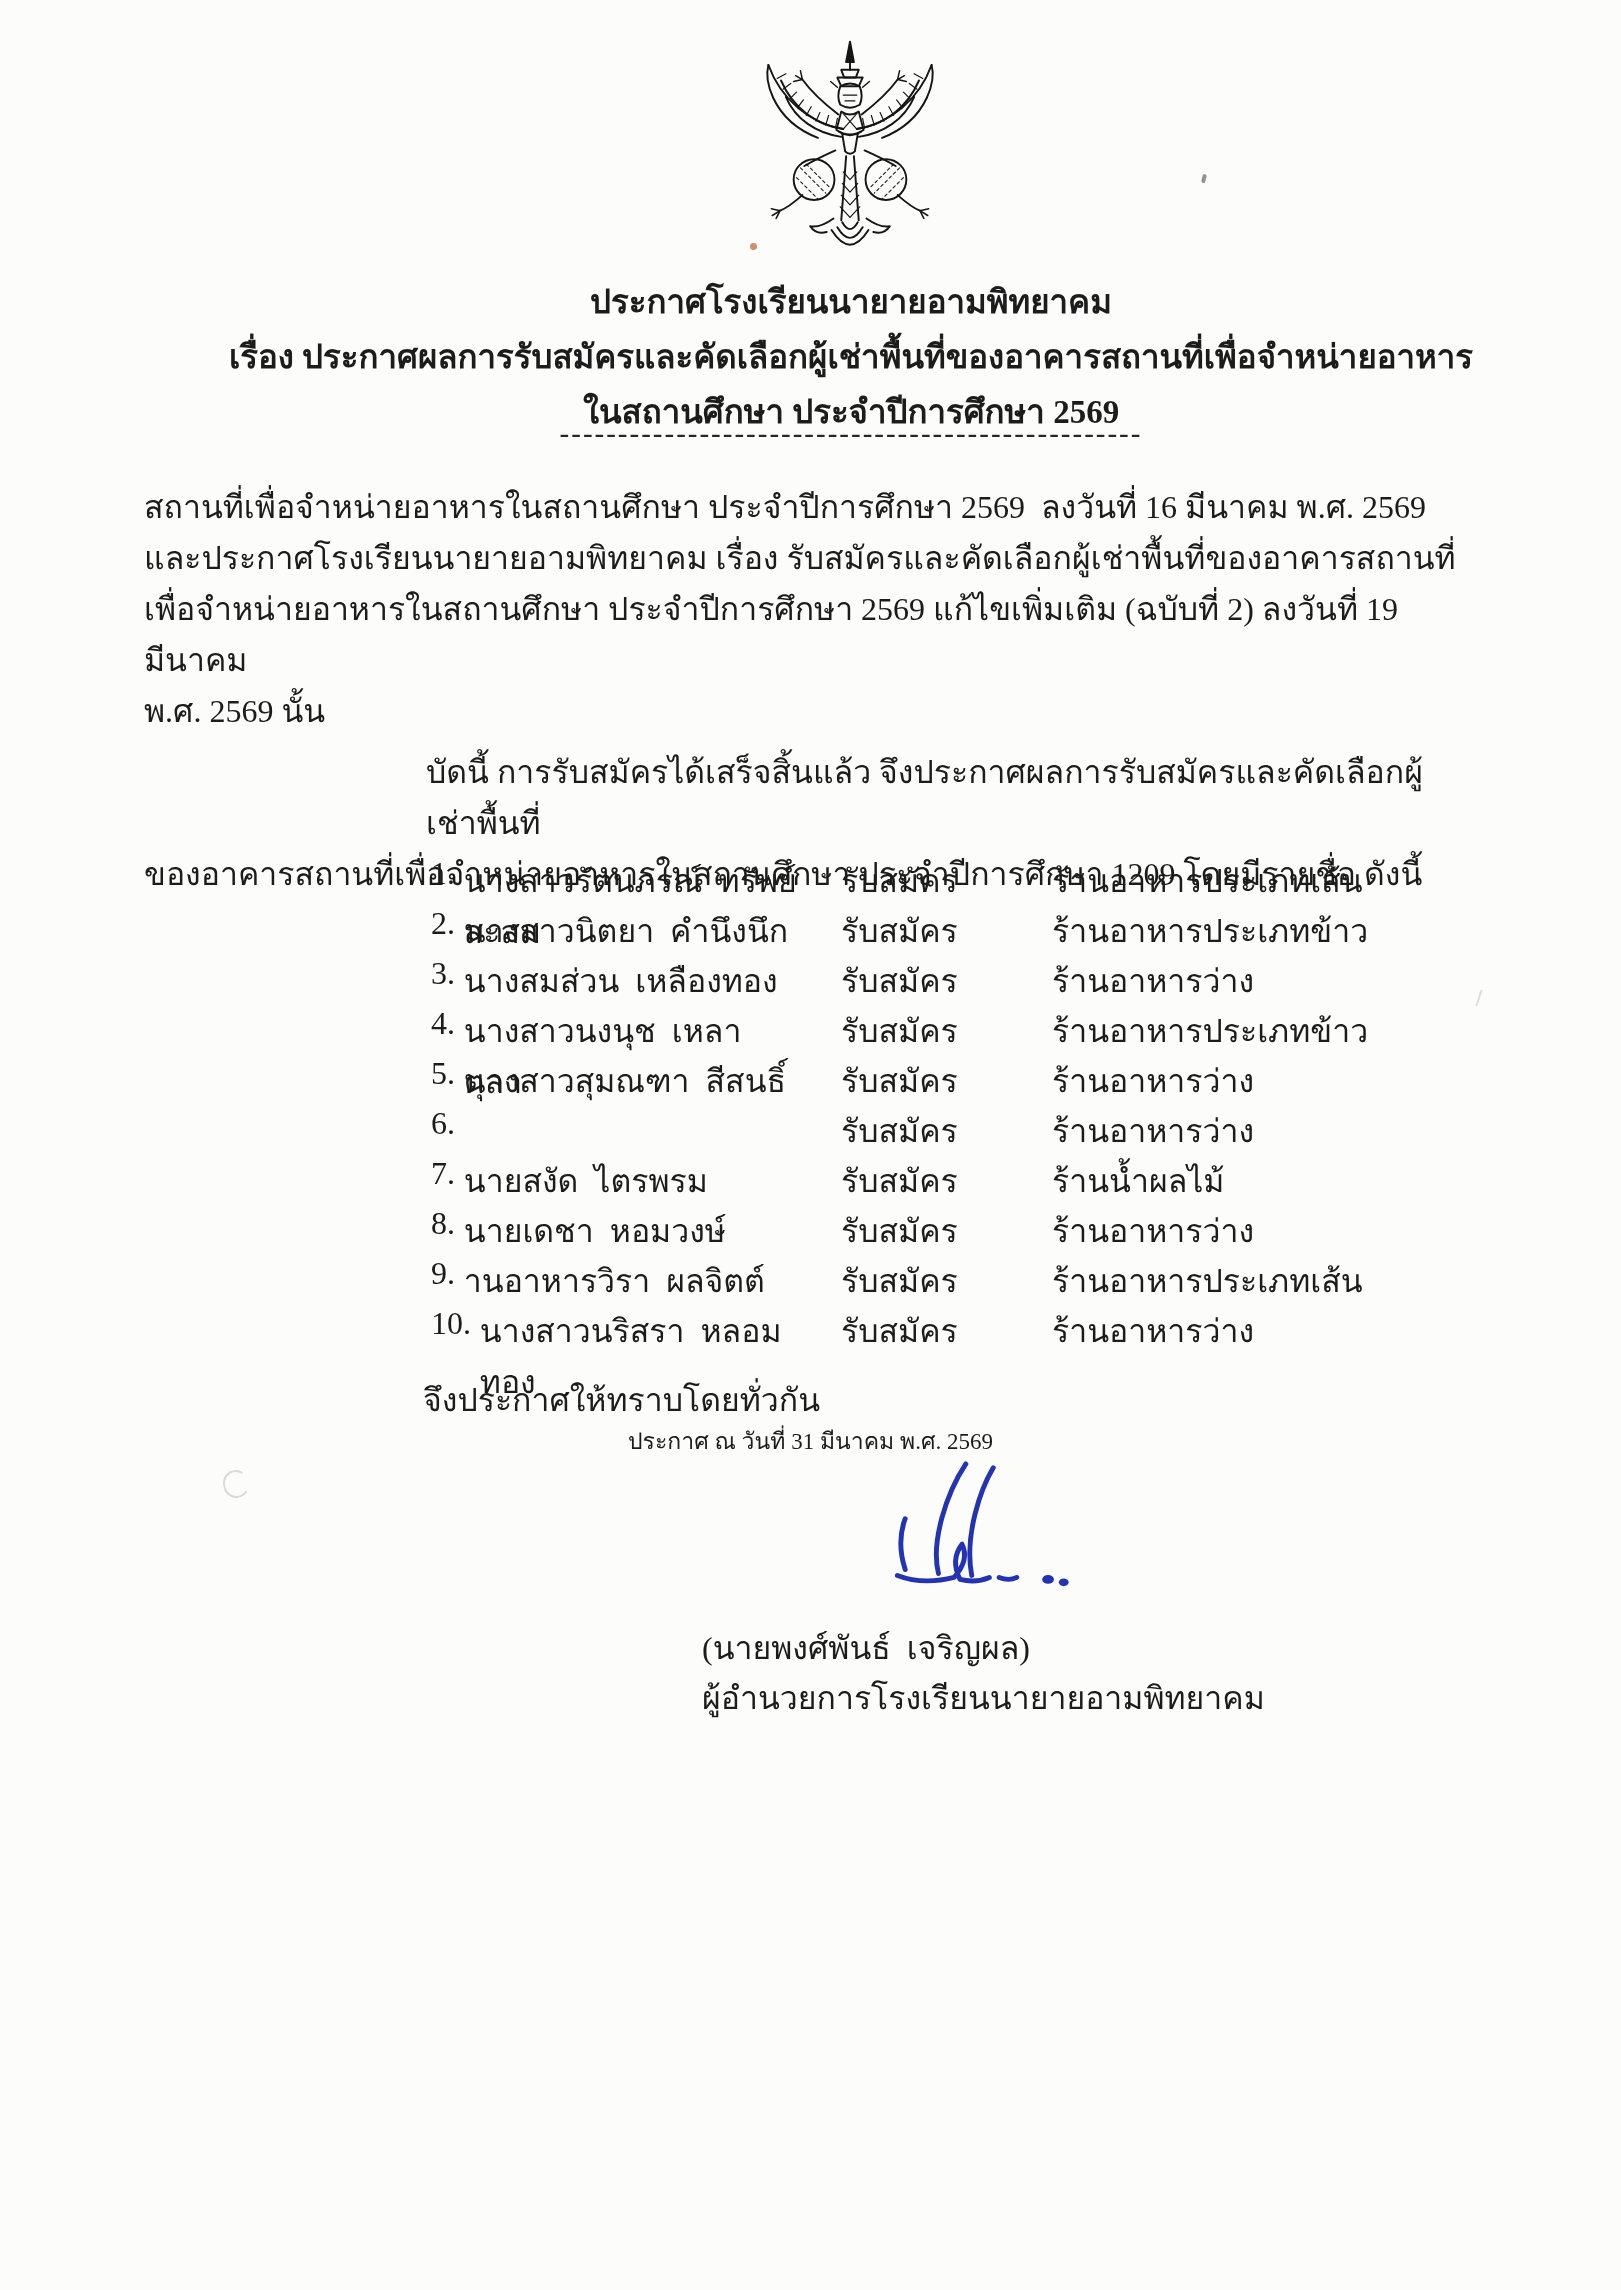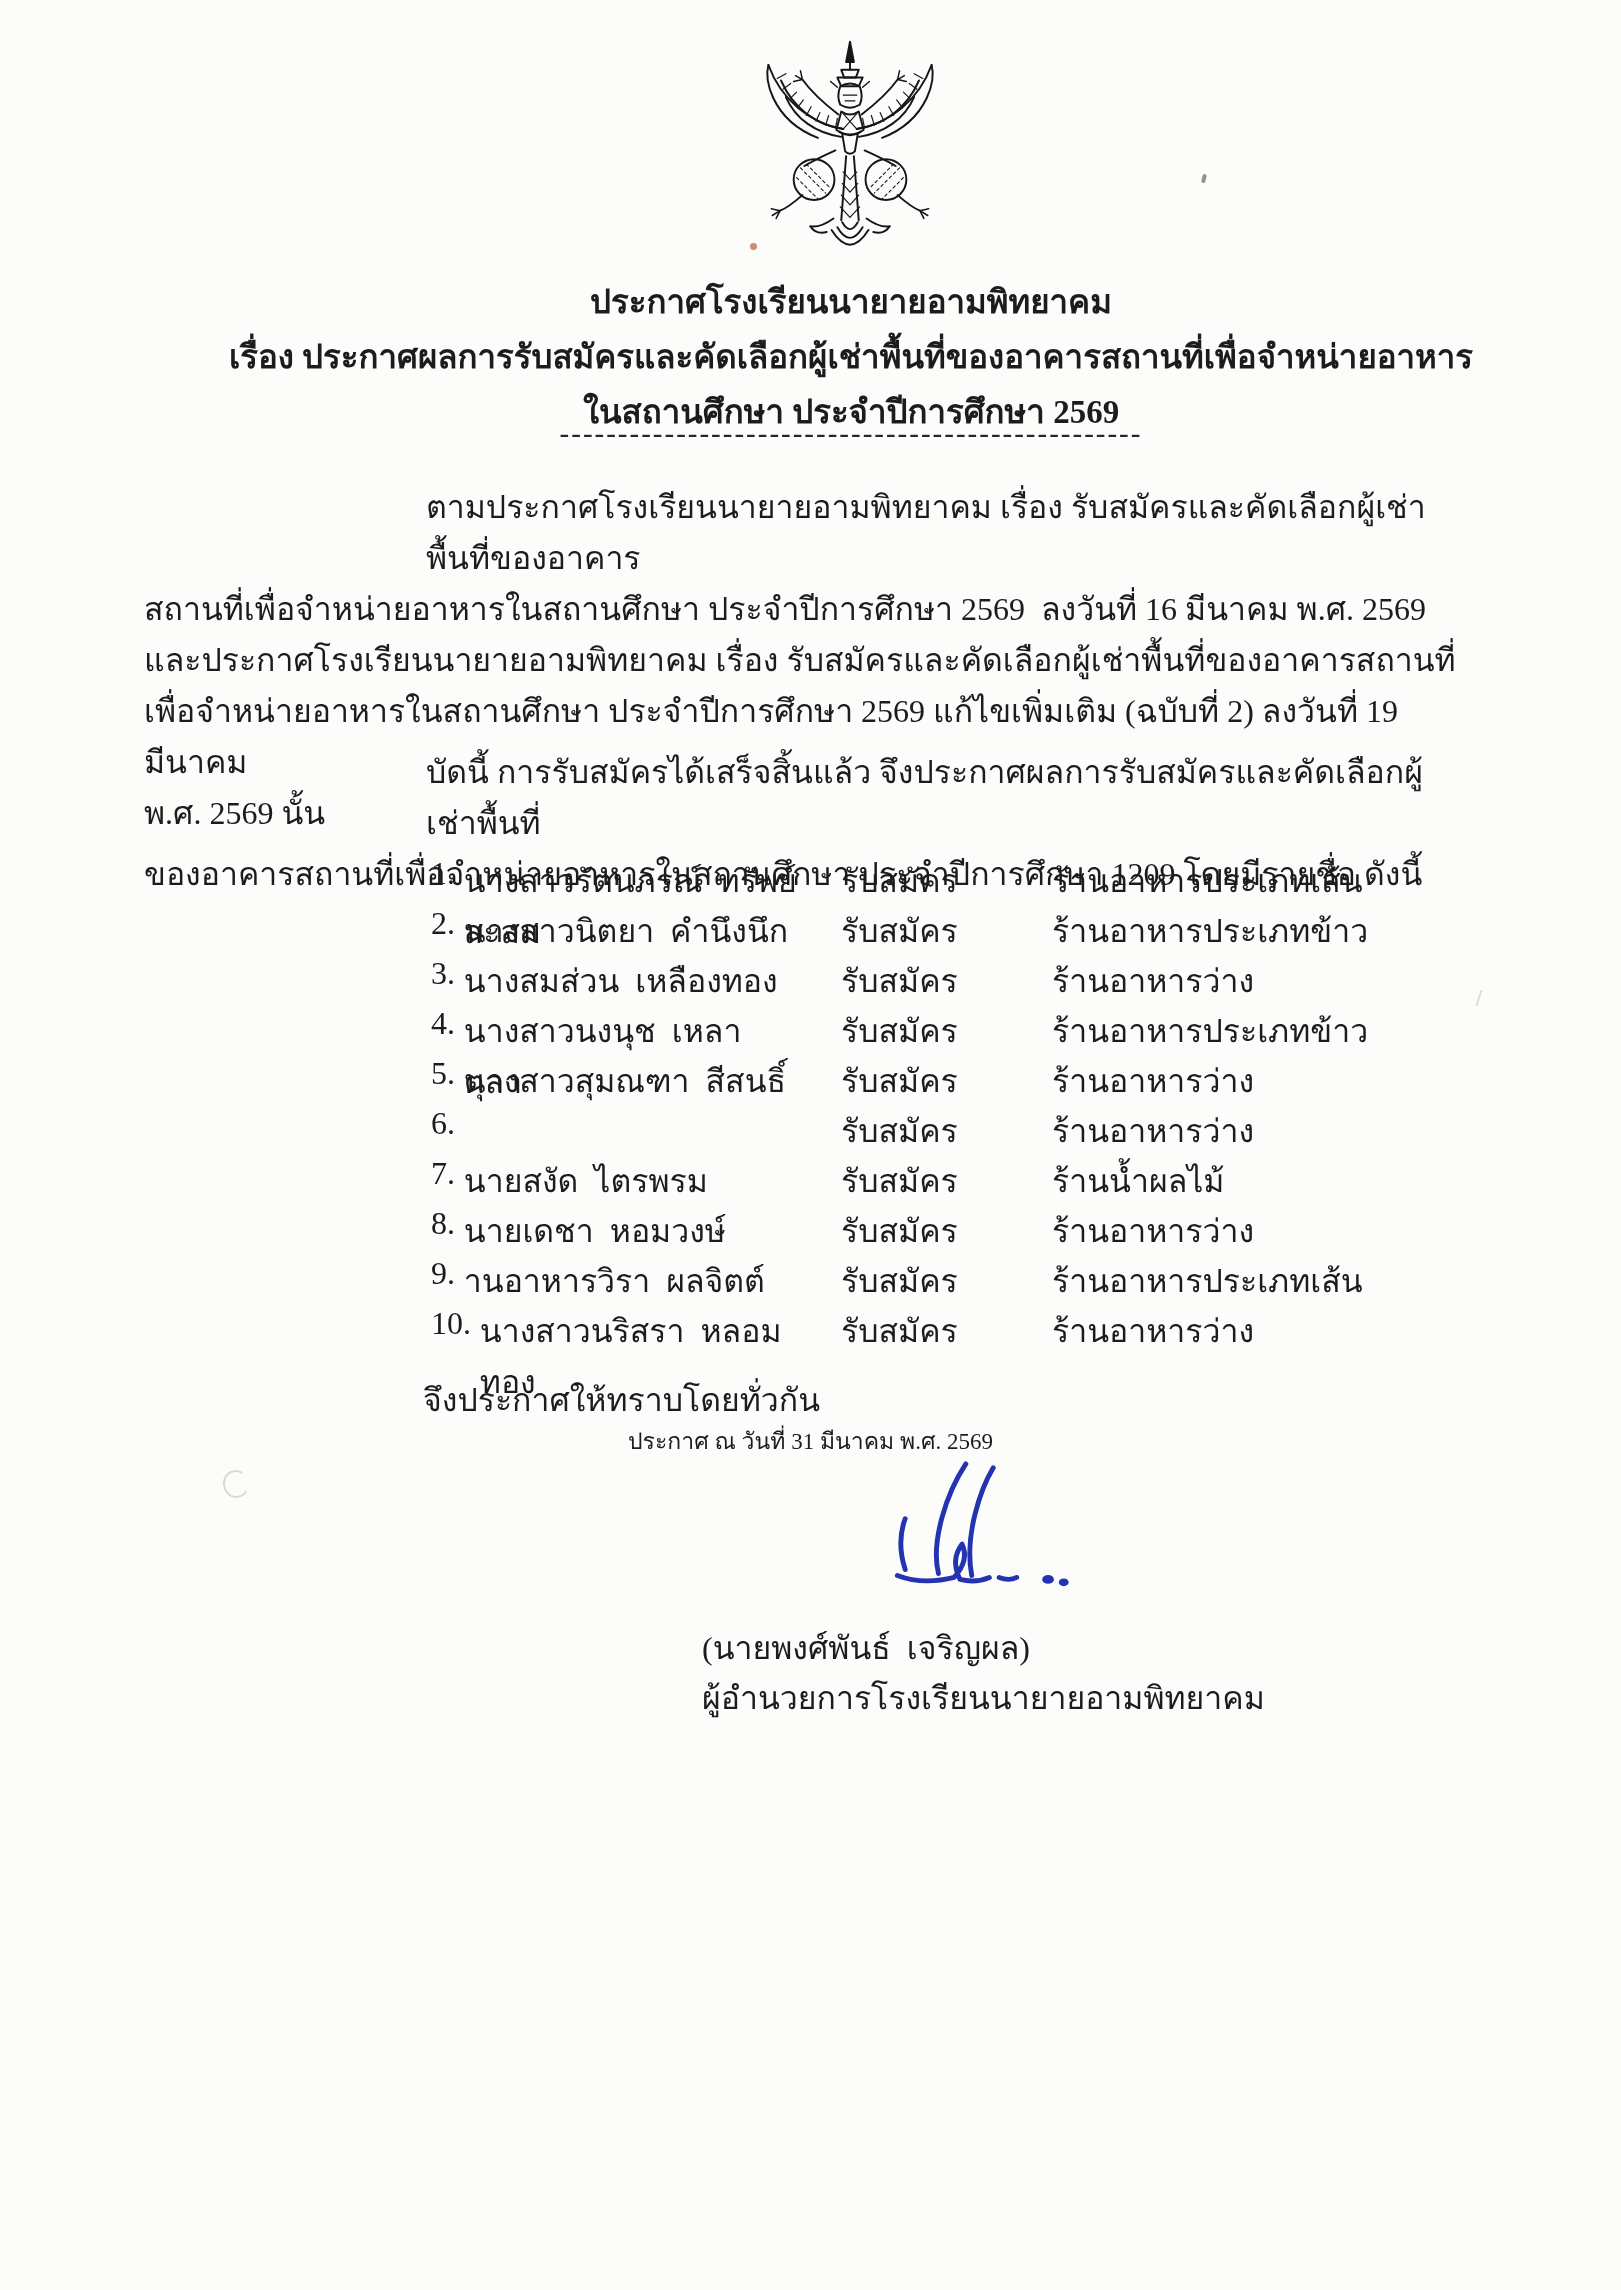--- a/index.html
+++ b/index.html
@@ -112,21 +112,20 @@
   </div>
 
   <div class="center-axis title-block">
     <div class="txt">ประกาศโรงเรียนนายายอามพิทยาคม</div>
     <div class="txt">เรื่อง ประกาศผลการรับสมัครและคัดเลือกผู้เช่าพื้นที่ของอาคารสถานที่เพื่อจำหน่ายอาหาร</div>
     <div class="txt">ในสถานศึกษา ประจำปีการศึกษา 2569</div>
   </div>
   <div class="center-axis divider txt">--------------------------------------------------</div>
 
   <div class="para p1">
-    <div class="txt indent">ตามประกาศโรงเรียนนายายอามพิทยาคม เรื่อง รับสมัครและคัดเลือกผู้เช่าพื้นที่ของอาคาร</div>
     <div class="txt">สถานที่เพื่อจำหน่ายอาหารในสถานศึกษา ประจำปีการศึกษา 2569  ลงวันที่ 16 มีนาคม พ.ศ. 2569</div>
     <div class="txt">และประกาศโรงเรียนนายายอามพิทยาคม เรื่อง รับสมัครและคัดเลือกผู้เช่าพื้นที่ของอาคารสถานที่</div>
     <div class="txt">เพื่อจำหน่ายอาหารในสถานศึกษา ประจำปีการศึกษา 2569 แก้ไขเพิ่มเติม (ฉบับที่ 2) ลงวันที่ 19 มีนาคม</div>
     <div class="txt">พ.ศ. 2569 นั้น</div>
   </div>
 
   <div class="para p2">
     <div class="txt indent">บัดนี้ การรับสมัครได้เสร็จสิ้นแล้ว จึงประกาศผลการรับสมัครและคัดเลือกผู้เช่าพื้นที่</div>
     <div class="txt">ของอาคารสถานที่เพื่อจำหน่ายอาหารในสถานศึกษา ประจำปีการศึกษา 1209 โดยมีรายชื่อ ดังนี้</div>
   </div>

